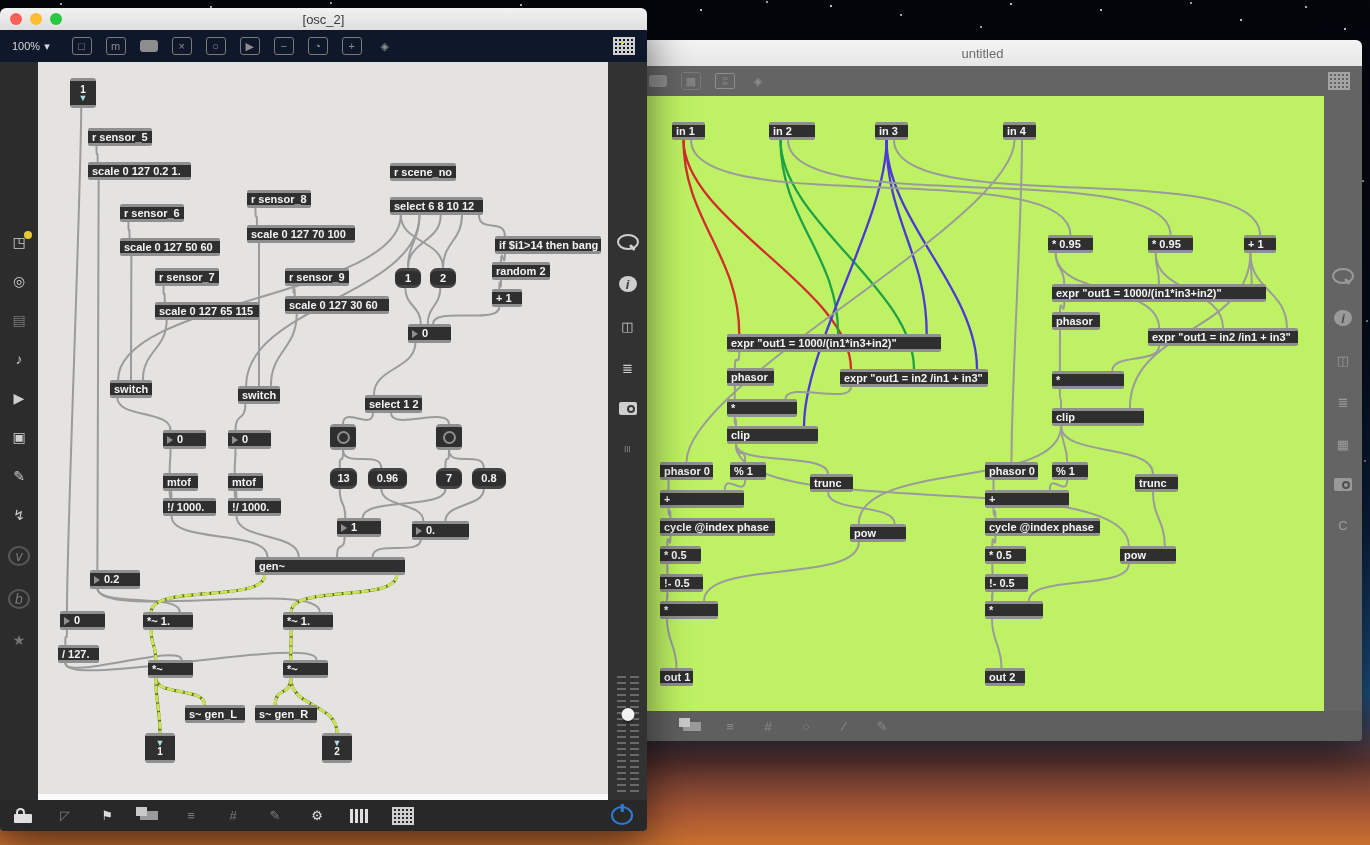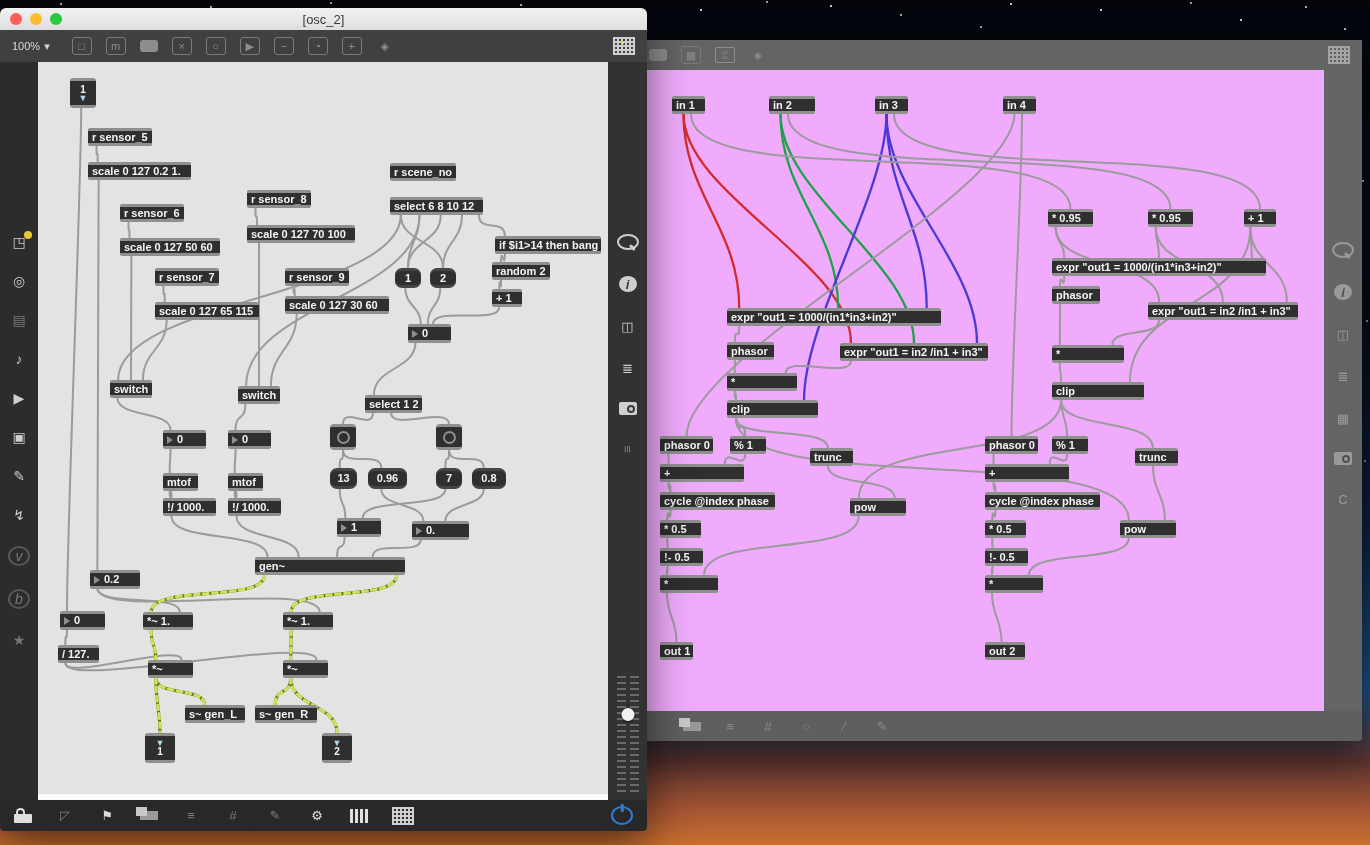--- a/index.html
+++ b/index.html
@@ -14,21 +14,21 @@
   .window{position:absolute;border-radius:6px 6px 4px 4px;box-shadow:0 14px 44px rgba(0,0,0,.55);display:flex;flex-direction:column;}
   #win-right{left:603px;top:40px;width:759px;height:701px;z-index:1;}
   #win-left{left:0;top:8px;width:647px;height:823px;z-index:2;}
   .titlebar{height:22px;background:linear-gradient(#f2f2f2,#dedede);border-radius:6px 6px 0 0;display:flex;align-items:center;position:relative;flex:0 0 auto;}
   #win-right .titlebar{height:26px;background:linear-gradient(#f4f4f4,#e6e6e6);}
   .title{position:absolute;left:0;right:0;text-align:center;font-size:13px;color:#3a3a3a;}
   #win-right .title{color:#6b6b6b;}
   .lights{display:flex;gap:8px;margin-left:10px;z-index:3;}
   .light{width:12px;height:12px;border-radius:50%;}
   .light.red{background:#ff5f57;}.light.yellow{background:#febc2e;}.light.green{background:#28c840;}
-  .toolbar{background:#404040;display:flex;align-items:center;gap:14px;padding:0 12px;flex:0 0 auto;height:32px;}
+  .toolbar{background:#0f172a;display:flex;align-items:center;gap:14px;padding:0 12px;flex:0 0 auto;height:32px;}
   #win-right .toolbar{background:#646464;height:30px;}
   .zoomsel{color:#d8d8d8;font-size:11px;display:flex;gap:4px;align-items:center;margin-right:8px;}
   .ticon{min-width:18px;height:16px;display:flex;align-items:center;justify-content:center;color:#8d8d8d;font-size:11px;line-height:1;}
   .ticon.boxed{border:1px solid #7a7a7a;border-radius:3px;width:18px;}
   .dim{opacity:.45;}
   .spacer{flex:1;}
   
   .gridicon{width:22px;height:18px;background:
      repeating-linear-gradient(90deg,#cfcfcf 0 2px,transparent 2px 4px),
      repeating-linear-gradient(0deg,#cfcfcf 0 2px,transparent 2px 4px);position:relative;border:none;}
@@ -60,21 +60,21 @@
   #win-right .rsidebar .ticon{opacity:.5;}
   .circletxt{width:16px;height:16px;border-radius:50%;border:2px solid #8d8d8d;color:#8d8d8d;display:flex;align-items:center;justify-content:center;font-size:10px;font-style:italic;}
   .pkgwrap{position:relative;}
   .pkgwrap::after{content:"";position:absolute;right:-4px;top:-3px;width:8px;height:8px;border-radius:50%;background:#e6c832;}
   .fader{margin-top:auto;margin-bottom:8px;width:22px;height:118px;position:relative;
      background:repeating-linear-gradient(0deg,#6a6a6a 0 2px,transparent 2px 6px);}
   .fader::before{content:"";position:absolute;left:9px;top:0;bottom:0;width:4px;background:#323232;}
   .fknob{position:absolute;left:50%;top:34px;transform:translateX(-50%);width:13px;height:13px;border-radius:50%;background:#f2f2f2;box-shadow:0 1px 2px rgba(0,0,0,.6);}
   .canvas{flex:1;position:relative;background:#e4e3e1;overflow:hidden;}
   #win-left .canvas::after{content:"";position:absolute;left:0;right:0;bottom:0;height:6px;background:#fbfbfb;}
-  #win-right .canvas{background:#f0abfc;}
+  #win-right .canvas{background:#bef264;}
   .bottombar{height:31px;background:#282828;display:flex;align-items:center;gap:24px;padding:0 14px;flex:0 0 auto;border-radius:0 0 4px 4px;}
   #win-right .bottombar{background:#5f5f5f;height:30px;gap:20px;padding-left:80px;}
   .bottombar .ticon{color:#dcdcdc;font-size:13px;}
   #win-right .bottombar .ticon{color:#8a8a8a;}
   
   .pc{position:absolute;inset:0;}
   svg.cables{position:absolute;inset:0;pointer-events:none;}
   .box{position:absolute;background:#2f2f2f;color:#f4f4f4;font-size:11px;font-weight:bold;line-height:1;
        display:flex;align-items:center;padding:0 4px;border-radius:2px;box-sizing:border-box;height:18px;
        border-top:3px solid #8f8f8f;border-bottom:3px solid #8f8f8f;white-space:nowrap;overflow:hidden;}
@@ -89,20 +89,23 @@
   .box.inlet,.box.outlet{flex-direction:column;justify-content:center;gap:0;padding:0;border-radius:3px;}
   .iotri{font-size:9px;color:#a9dcec;line-height:7px;}
   .iolbl{font-size:10px;line-height:10px;}
 </style>
 </head>
 <body>
 
 <div class="stars"></div>
 
 <div class="window" id="win-right">
+  <div class="titlebar">
+    <div class="title">untitled</div>
+  </div>
   <div class="toolbar">
     <div style="display:flex;gap:14px;align-items:center;">
         <div class="ticon boxed">□</div>
         <div class="ticon bubble"></div>
         <div class="ticon boxed">▩</div>
         <div class="ticon codebox">co
 de</div>
         <div class="ticon ">◈</div>
       </div>
     <div class="spacer"></div>

